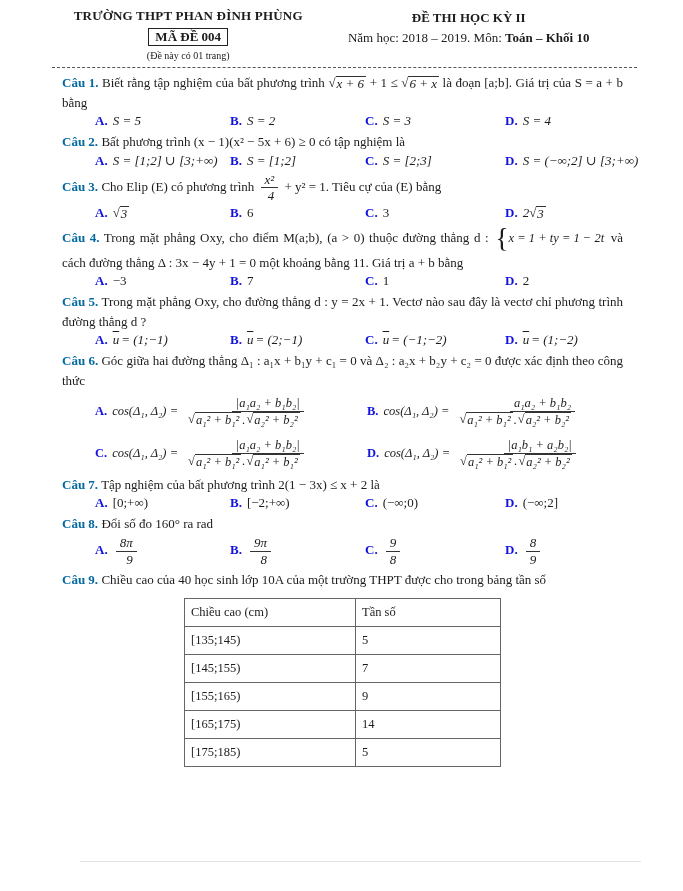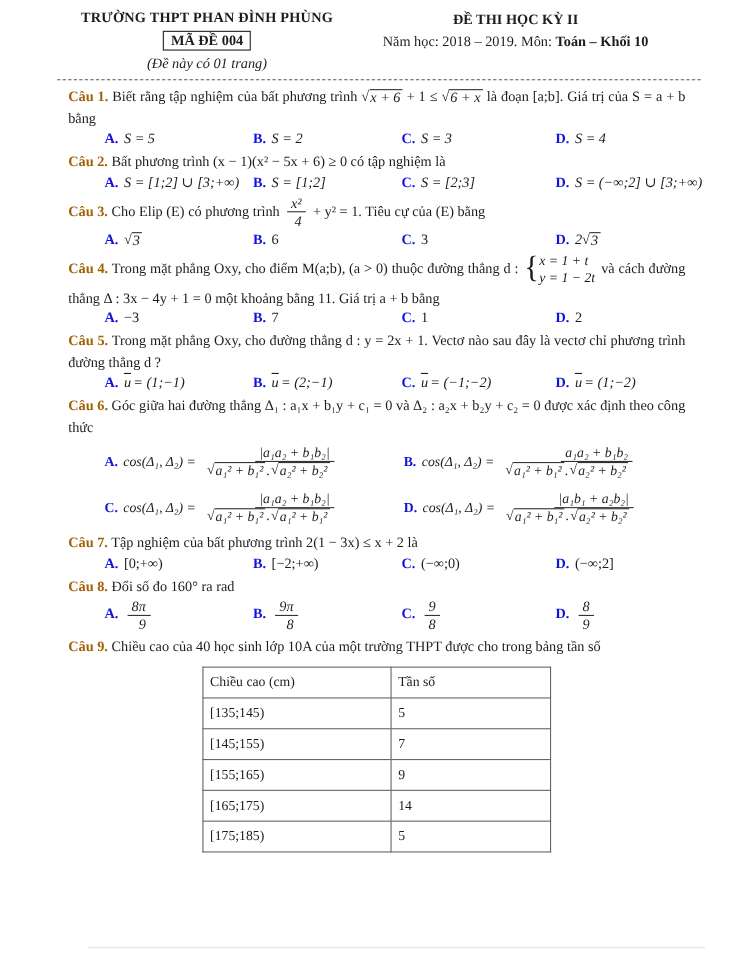--- a/index.html
+++ b/index.html
@@ -10,45 +10,45 @@
   }
   .page{padding:8px 60px 0 62px;}
   .bold{font-weight:bold;}
   .italic{font-style:italic;}
   
   .hdr{display:flex;}
   .hdr-left{width:45%;text-align:center;}
   .hdr-right{width:55%;text-align:center;line-height:1.5;}
   .school{font-weight:bold;font-size:13px;letter-spacing:.2px;}
   .code-box{display:inline-block;border:1px solid #222;padding:0 6px;font-weight:bold;margin-top:4px;}
-  .pagenote{font-style:italic;margin-top:4px;font-size:13px;}
+  .pagenote{margin-top:4px;font-size:10px;}
   .dashes{border-bottom:1.5px dashed #555;margin:6px -14px 5px -10px;}
   
   .section{margin:3px 0 4px 0;}
   
   .q{text-align:justify;line-height:1.5;margin-top:3px;}
-  .qlabel{color:#a16207;font-weight:bold;}
+  .qlabel{color:#0369a1;font-weight:bold;}
   .answers{display:grid;grid-template-columns:135px 135px 140px auto;padding-left:33px;margin:1px 0 2px 0;}
   .ans{white-space:nowrap;}
   .ltr{color:#1212dd;font-weight:bold;margin-right:5px;}
   .mi{font-style:italic;}
   
   .sqrt{display:inline-flex;align-items:flex-start;vertical-align:middle;}
   .rad{line-height:1.15;}
   .rdx{border-top:1px solid #333;line-height:1.15;padding:0 2px 0 1px;font-style:italic;}
   
   .frac{display:inline-flex;flex-direction:column;align-items:flex-end;vertical-align:middle;margin:0 3px;line-height:1.2;}
   .fn{border-bottom:1px solid #333;padding:0 4px;font-style:italic;}
   .fd{padding:0 4px;font-style:italic;display:inline-flex;align-items:flex-start;}
   .fd .rdx,.fd .rad{font-style:italic;}
   .mdot{margin:0 1px;align-self:flex-end;}
   
   .sys{display:inline-flex;align-items:center;vertical-align:middle;margin:0 2px;}
   .brace{font-size:28px;font-weight:300;line-height:1;transform:translateY(-1px);}
-  .sys-lines{display:inline-flex;flex-direction:column;font-style:italic;line-height:1.25;font-size:12.5px;}
+  .sys-lines{display:inline-flex;flex-direction:row;font-style:italic;line-height:1.25;font-size:12.5px;}
   
   .fgrid{display:grid;grid-template-columns:272px auto;row-gap:10px;padding-left:33px;margin:6px 0 6px 0;font-size:12.5px;}
   .formula{display:flex;align-items:center;}
   .lhs{font-style:italic;margin-right:3px;white-space:nowrap;}
   
   .vec{font-style:italic;text-decoration:overline;margin-right:2px;}
   
   .freq{border-collapse:collapse;margin:8px auto 0 auto;}
   .freq td{border:1px solid #666;text-align:left;padding:2px 6px;height:23px;font-size:12.5px;}
   .freq td.c1{width:158px;}

